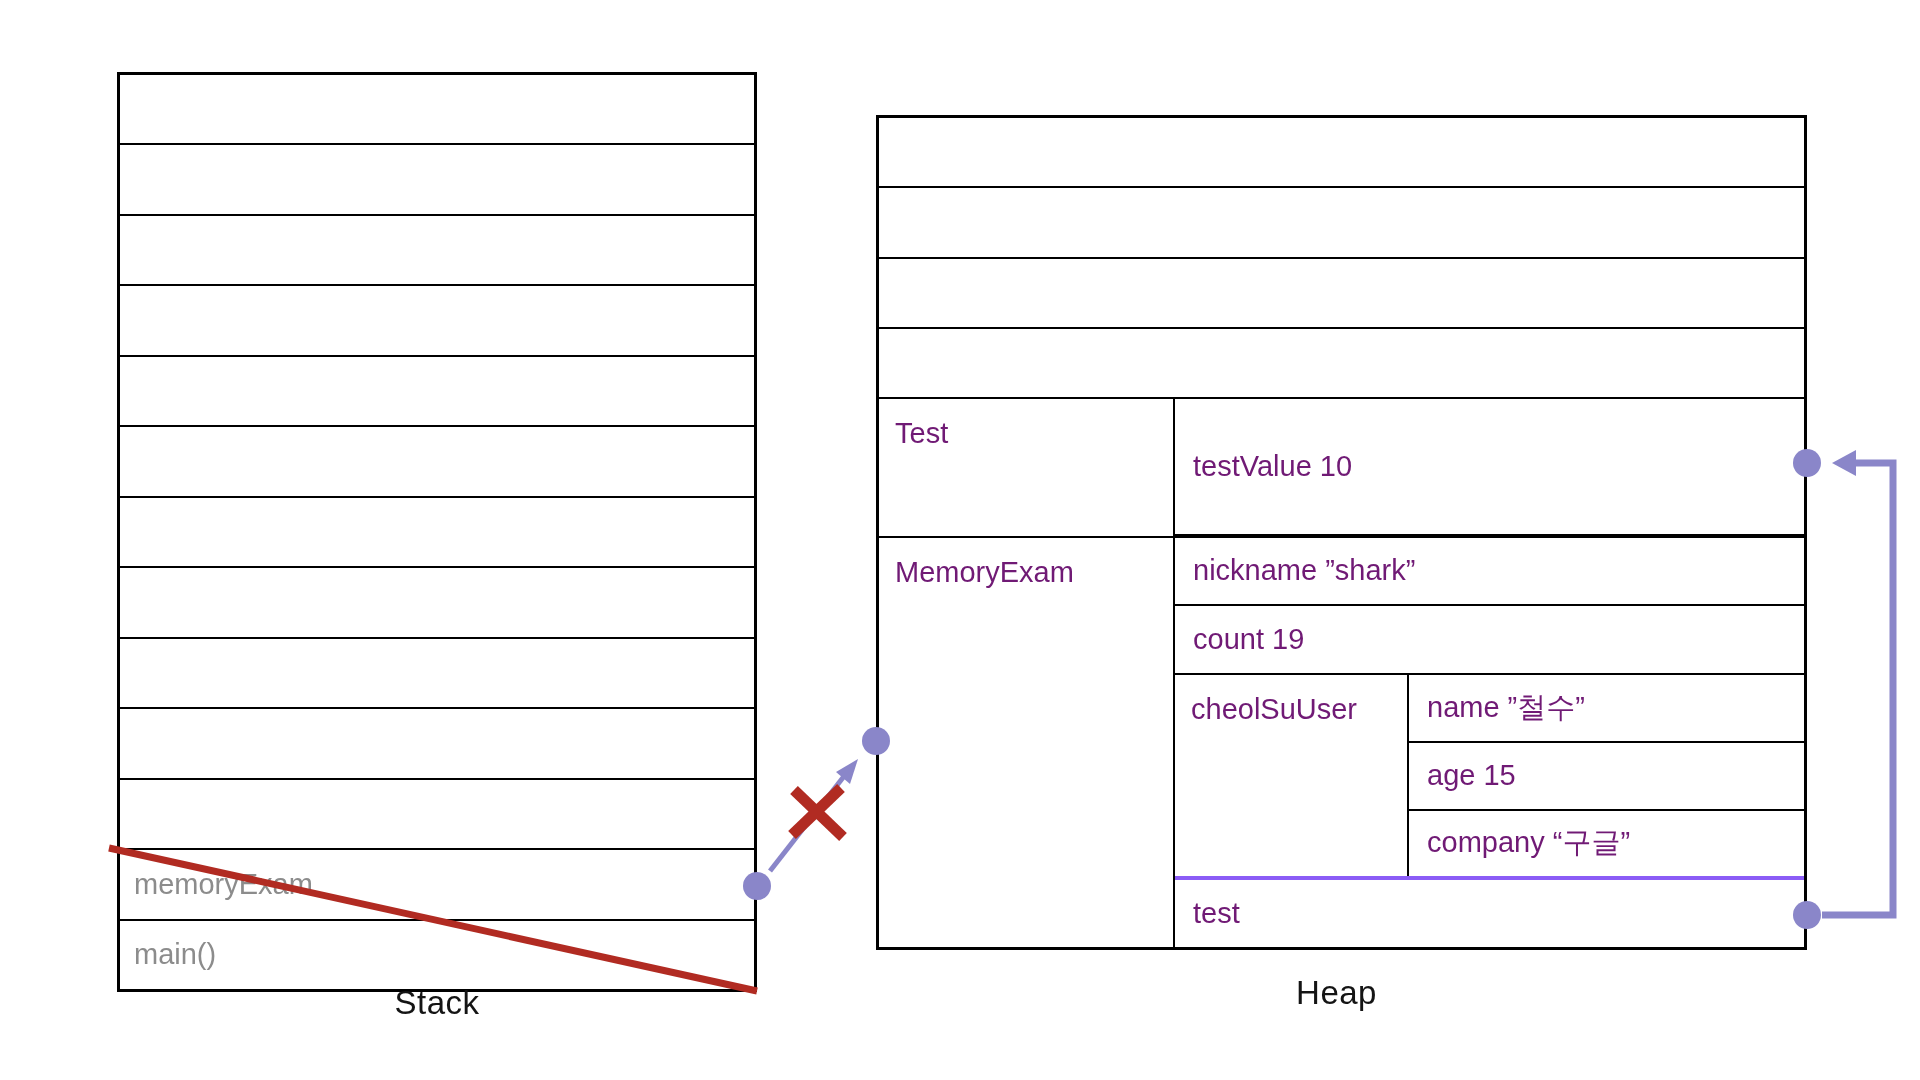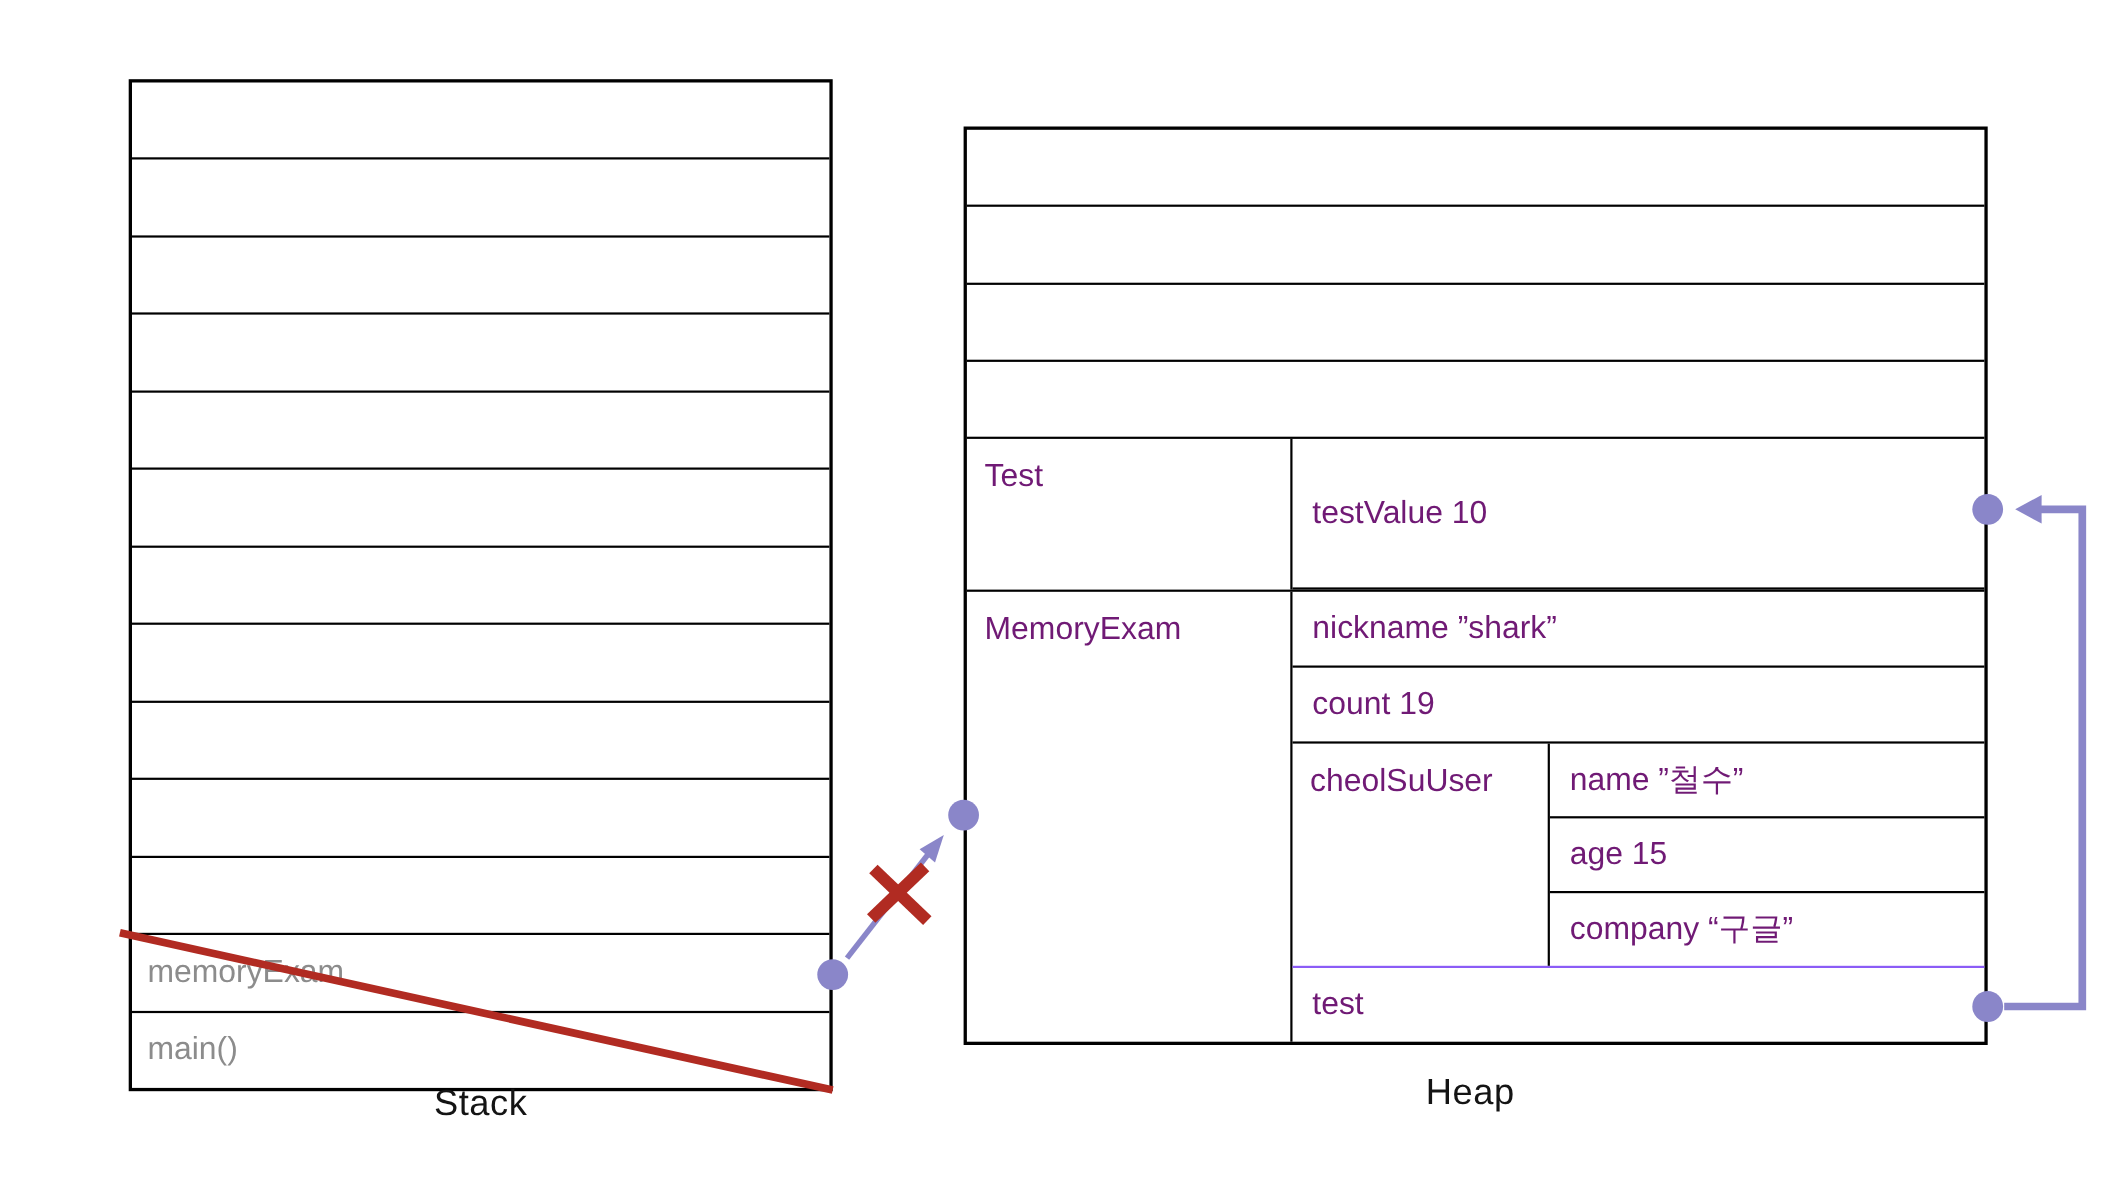--- a/index.html
+++ b/index.html
@@ -30,21 +30,21 @@
   .heap-section{display:flex;border-bottom:2px solid #000;box-sizing:border-box;}
   .heap-section:last-child,.heap-table>div:last-child{border-bottom:none;}
   .sec-test{flex:2;}
   .sec-memoryexam{flex:6;border-bottom:none;}
   .obj-label-cell{width:296px;border-right:2px solid #000;box-sizing:border-box;}
   .obj-label-inner{height:69px;display:flex;align-items:center;padding-left:16px;}
   .value-col{flex:1;display:flex;flex-direction:column;}
   .value-row{flex:1;border-bottom:2px solid #000;display:flex;align-items:center;
     padding-left:18px;box-sizing:border-box;}
   .value-row.no-border{border-bottom:none;}
-  .nested-section{flex:3;display:flex;border-bottom:2px solid #8b5cf6;box-sizing:border-box;justify-content:center;}
+  .nested-section{flex:3;display:flex;border-bottom:4px solid #8b5cf6;box-sizing:border-box;justify-content:center;}
   .nested-label-cell{width:234px;border-right:2px solid #000;box-sizing:border-box;}
   .nested-value-col{flex:1;display:flex;flex-direction:column;border-radius:32px;}
   
   #overlay{position:absolute;left:0;top:0;pointer-events:none;}
 </style>
 </head>
 <body>
 
 <div id="canvas">
 

